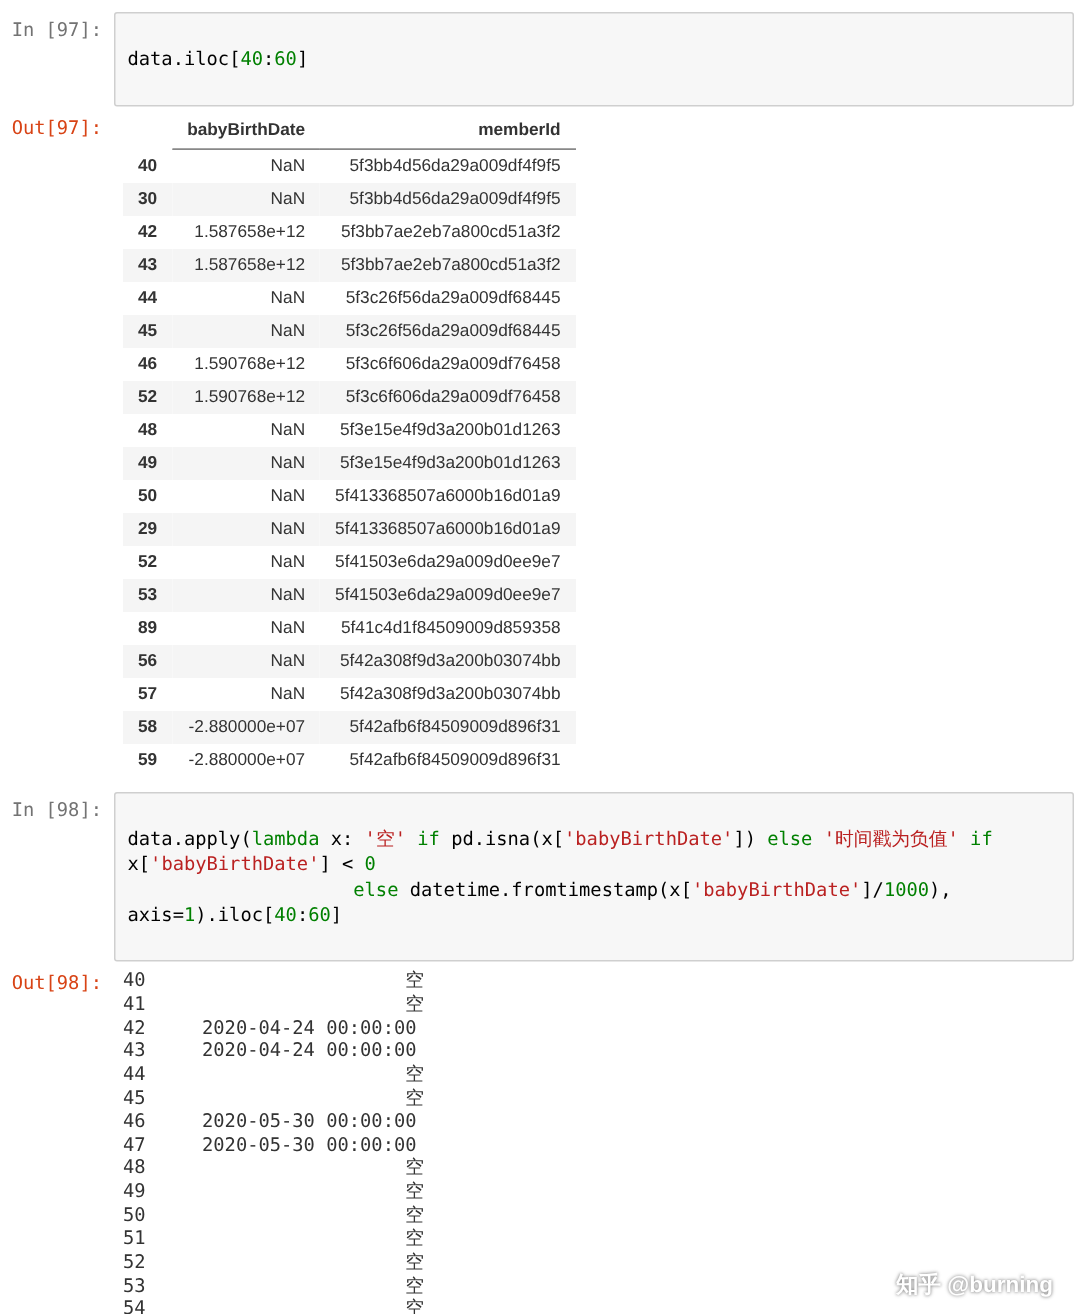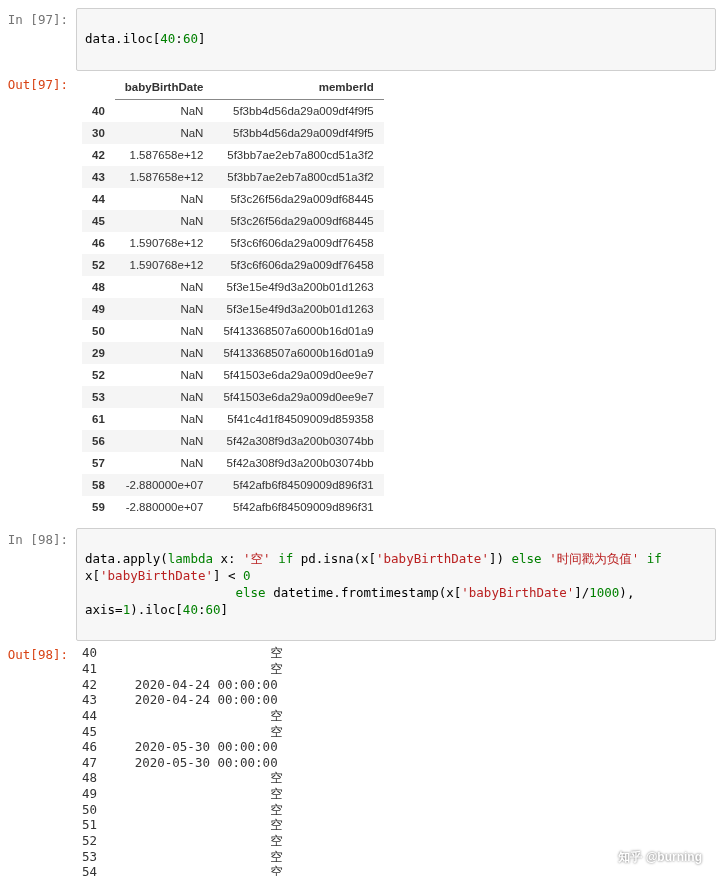--- a/index.html
+++ b/index.html
@@ -82,21 +82,21 @@
   .tok-punc  { color: #000; }
   .tok-num   { color: #008000; }
   .tok-kw    { color: #008000; font-weight: 400; }
   .tok-str   { color: #BA2121; }
   .tok-strid { color: #BA2121; }
   .tok-slice { color: #008000; }
   .watermark {
     position: fixed;
     right: 18px;
     bottom: 10px;
-    font-size: 12px;
+    font-size: 15px;
     font-weight: 600;
     color: #fff;
     opacity: 0.7;
     text-shadow: 0 0 3px rgba(0,0,0,0.5), 0 0 2px rgba(0,0,0,0.5);
     pointer-events: none;
   }
 </style>
 </head>
 <body>
 
@@ -181,21 +181,21 @@
             <th>52</th>
             <td>NaN</td>
             <td>5f41503e6da29a009d0ee9e7</td>
           </tr>
           <tr>
             <th>53</th>
             <td>NaN</td>
             <td>5f41503e6da29a009d0ee9e7</td>
           </tr>
           <tr>
-            <th>61</th>
+            <th>89</th>
             <td>NaN</td>
             <td>5f41c4d1f84509009d859358</td>
           </tr>
           <tr>
             <th>56</th>
             <td>NaN</td>
             <td>5f42a308f9d3a200b03074bb</td>
           </tr>
           <tr>
             <th>57</th>

